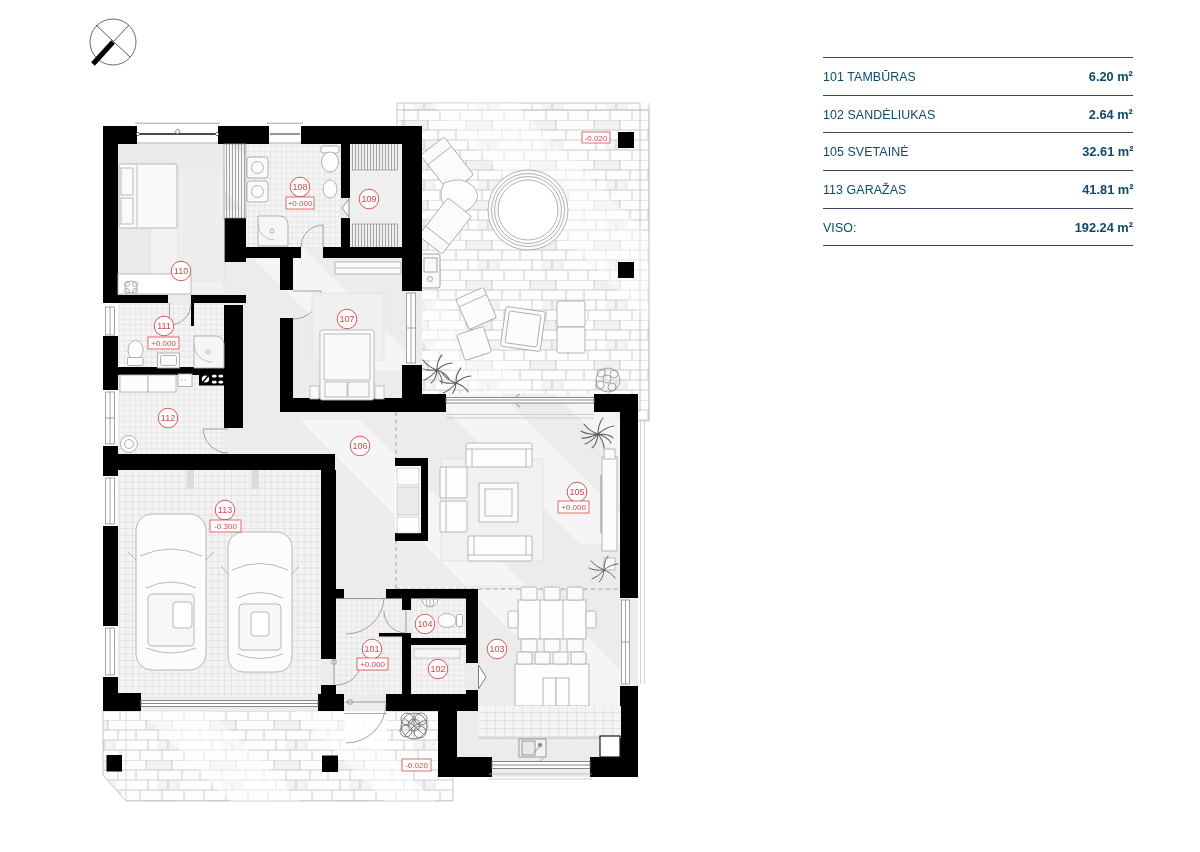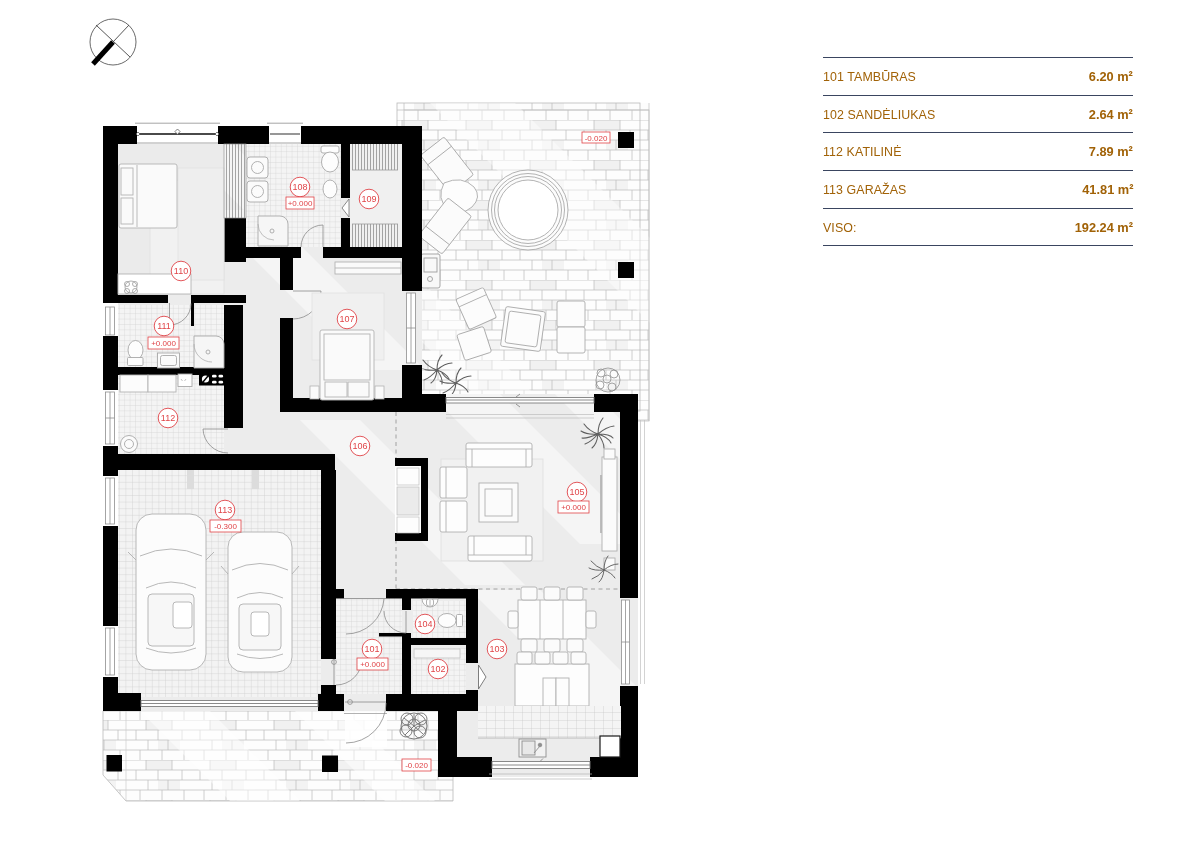--- a/index.html
+++ b/index.html
@@ -1,18 +1,18 @@
 <!DOCTYPE html>
 <html><head>
 <meta charset="utf-8">
 <style>
 html,body{margin:0;padding:0;background:#ffffff;}
 #stage{position:relative;width:1200px;height:852px;overflow:hidden;font-family:"Liberation Sans",sans-serif;}
 #plan{position:absolute;left:0;top:0;}
-#legend{position:absolute;left:823px;top:57px;width:310px;color:#a16207;}
+#legend{position:absolute;left:823px;top:57px;width:310px;color:#0c4a6e;}
 .row{height:37.7px;border-bottom:1.8px solid #3a4560;display:flex;justify-content:space-between;align-items:center;box-sizing:border-box;}
 .row .nm{font-size:13.2px;letter-spacing:.1px;transform:scaleX(.94);transform-origin:0 50%;white-space:nowrap;}
 .row .ar{font-size:13.6px;font-weight:bold;transform:scaleX(.94);transform-origin:100% 50%;white-space:nowrap;}
 #legend{border-top:1.8px solid #3a4560;}
 </style>
 </head>
 <body>
 <div id="stage">
 <svg id="plan" width="1200" height="852" viewBox="0 0 1200 852" font-family="Liberation Sans, sans-serif">
 <defs>
@@ -724,22 +724,22 @@
 <div id="legend">
 <div class="row">
         <span class="nm">101 TAMBŪRAS</span>
         <span class="ar">6.20 m²</span>
       </div>
 <div class="row">
         <span class="nm">102 SANDĖLIUKAS</span>
         <span class="ar">2.64 m²</span>
       </div>
 <div class="row">
-        <span class="nm">112 KATILINĖ</span>
-        <span class="ar">7.89 m²</span>
+        <span class="nm">105 SVETAINĖ</span>
+        <span class="ar">32.61 m²</span>
       </div>
 <div class="row">
         <span class="nm">113 GARAŽAS</span>
         <span class="ar">41.81 m²</span>
       </div>
 <div class="row">
         <span class="nm">VISO:</span>
         <span class="ar">192.24 m²</span>
       </div>
 </div>

